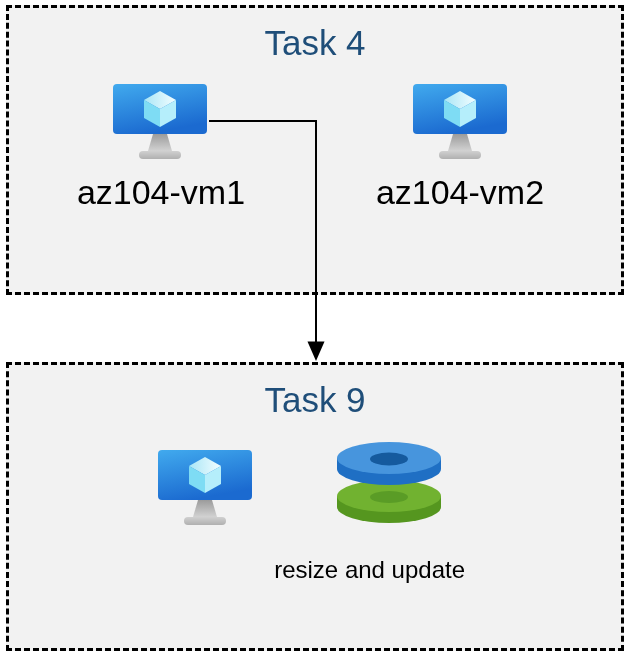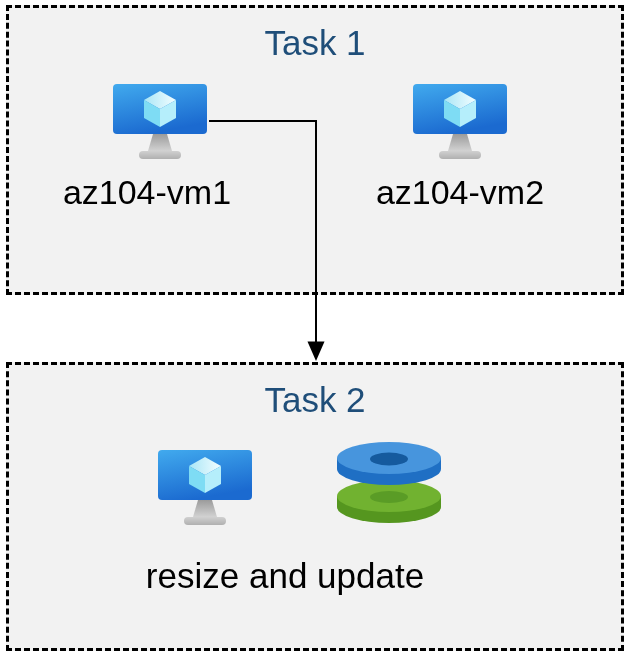--- a/index.html
+++ b/index.html
@@ -32,30 +32,30 @@
   }
   .icon { position: absolute; }
   .vm-label {
     position: absolute;
     width: 240px;
     text-align: center;
     font-size: 34px;
     line-height: 41px;
     color: #000000;
   }
-  #vm1-label { left: 18px;  top: 164px; }
+  #vm1-label { left: 32px;  top: 164px; }
   #vm2-label { left: 331px; top: 164px; }
   #task2-vm-icon    { left: 148px; top: 85px; }
   #managed-disks-icon { left: 325px; top: 76px; }
   #task2-caption {
     position: absolute;
     left: 96px; top: 191px;
     width: 360px;
-    text-align: center;
-    font-size: 35px;
+    text-align: right;
+    font-size: 24px;
     color: #000000;
   }
   #connector-svg {
     position: absolute;
     left: 0; top: 0;
     z-index: 5;
     pointer-events: none;
   }
 </style>
 </head>
@@ -79,21 +79,21 @@
       </linearGradient>
       <linearGradient id="gBase" x1="0" y1="0" x2="0" y2="1">
         <stop offset="0" stop-color="#d0d0d0"></stop>
         <stop offset="1" stop-color="#b0b0b0"></stop>
       </linearGradient>
     </defs>
   </svg>
 
   <div id="task1-box" class="task-box" style="background-color: rgb(242, 242, 242); border-color: rgb(0, 0, 0);">
 
-    <div class="box-title" style="color: rgb(31, 78, 121);">Task 1</div>
+    <div class="box-title" style="color: rgb(31, 78, 121);">Task 4</div>
 
     <svg class="icon" style="left:103px; top:76px" width="96" height="78" viewBox="0 0 96 78">
       <rect x="1" y="0" width="94" height="50" rx="4" fill="url(#gMon)"></rect>
       <polygon points="48,7 64,16 48,25 32,16" fill="url(#gCubeTop)"></polygon>
       <polygon points="32,16 48,25 48,43 32,34" fill="#7edcf4"></polygon>
       <polygon points="64,16 48,25 48,43 64,34" fill="#b5eefb"></polygon>
       <polygon points="41,50 55,50 60,67 36,67" fill="url(#gNeck)"></polygon>
       <rect x="27" y="67" width="42" height="8" rx="4" fill="url(#gBase)"></rect>
     </svg>
     <div id="vm1-label" class="vm-label" style="color: rgb(0, 0, 0);">
@@ -108,21 +108,21 @@
       <polygon points="41,50 55,50 60,67 36,67" fill="url(#gNeck)"></polygon>
       <rect x="27" y="67" width="42" height="8" rx="4" fill="url(#gBase)"></rect>
     </svg>
     <div id="vm2-label" class="vm-label" style="color: rgb(0, 0, 0);">
       <div>az104-vm2</div>
     </div>
   </div>
 
   <div id="task2-box" class="task-box" style="background-color: rgb(242, 242, 242); border-color: rgb(0, 0, 0);">
 
-    <div class="box-title" style="color: rgb(31, 78, 121);">Task 2</div>
+    <div class="box-title" style="color: rgb(31, 78, 121);">Task 9</div>
 
     <svg id="task2-vm-icon" class="icon" width="96" height="78" viewBox="0 0 96 78">
       <rect x="1" y="0" width="94" height="50" rx="4" fill="url(#gMon)"></rect>
       <polygon points="48,7 64,16 48,25 32,16" fill="url(#gCubeTop)"></polygon>
       <polygon points="32,16 48,25 48,43 32,34" fill="#7edcf4"></polygon>
       <polygon points="64,16 48,25 48,43 64,34" fill="#b5eefb"></polygon>
       <polygon points="41,50 55,50 60,67 36,67" fill="url(#gNeck)"></polygon>
       <rect x="27" y="67" width="42" height="8" rx="4" fill="url(#gBase)"></rect>
     </svg>
 

